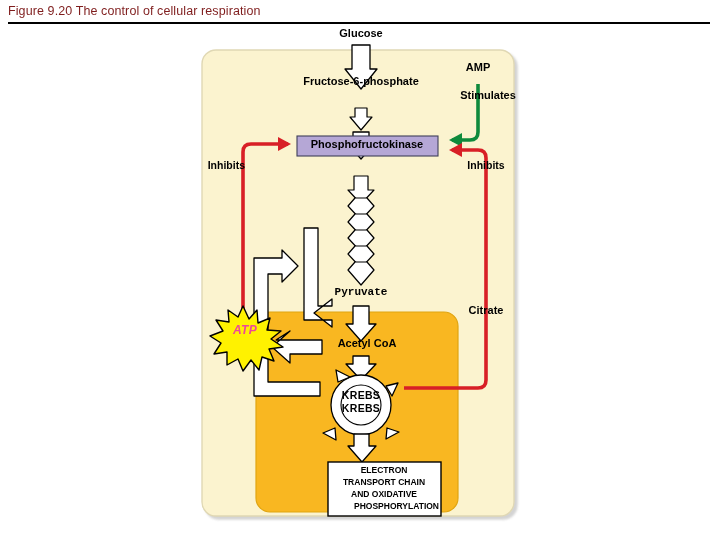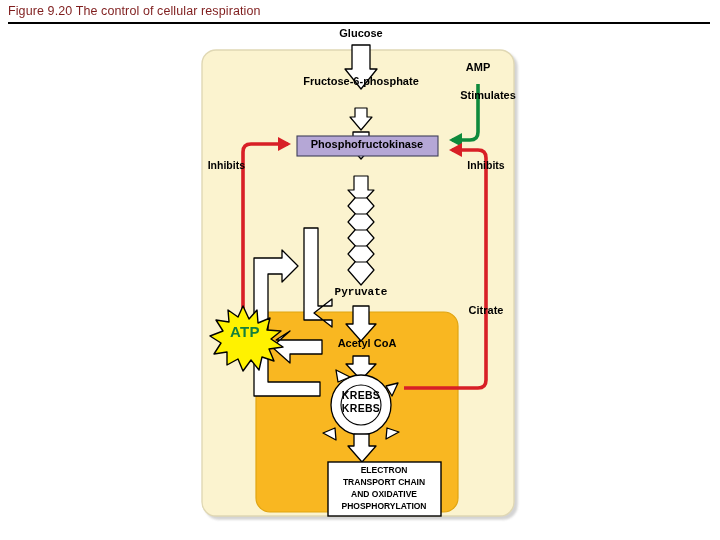--- a/index.html
+++ b/index.html
@@ -170,23 +170,23 @@
   <div class="lbl lbl-plain ctr" style="left:478px; top:38px; font-size:11px;text-align:right;">AMP</div>
 
   <div class="lbl lbl-plain ctr" style="left:488px; top:66px; font-size:11px;">Stimulates</div>
 
   <div class="lbl lbl-plain ctr" style="left:486px; top:281px; font-size:11px;">Citrate</div>
 
   <div class="lbl lbl-plain ctr" style="left:486px; top:136px; font-size:10.5px;">Inhibits</div>
 
   <div class="lbl lbl-plain ctr" style="left:245px; top:136px; font-size:10.5px; transform:translateX(-100%);">Inhibits</div>
 
-  <div class="lbl ctr" style="left:245px; top:300px; font-size:15px; color:#15803d; letter-spacing:0.3px;">ATP</div>
+  <div class="lbl ctr" style="left:245px; top:300px; font-size:12px; color:#ec4899; letter-spacing:0.3px;font-style:italic;">ATP</div>
 
   <div class="lbl ctr" style="left:361px; top:366px; font-size:10.5px; letter-spacing:0.3px;">KREBS</div>
   <div class="lbl ctr" style="left:361px; top:379px; font-size:10.5px; letter-spacing:0.3px;">KREBS</div>
 
   <div class="lbl ctr" style="left:384px; top:442px; font-size:8.5px;">ELECTRON</div>
   <div class="lbl ctr" style="left:384px; top:454px; font-size:8.5px;">TRANSPORT CHAIN</div>
   <div class="lbl ctr" style="left:384px; top:466px; font-size:8.5px;">AND OXIDATIVE</div>
-  <div class="lbl ctr" style="left:384px; top:478px; font-size:8.5px;">PHOSPHORYLATION</div>
+  <div class="lbl ctr" style="left:384px; top:478px; font-size:8.5px;padding-left:25px;">PHOSPHORYLATION</div>
 
 </div>
 
 </body></html>

